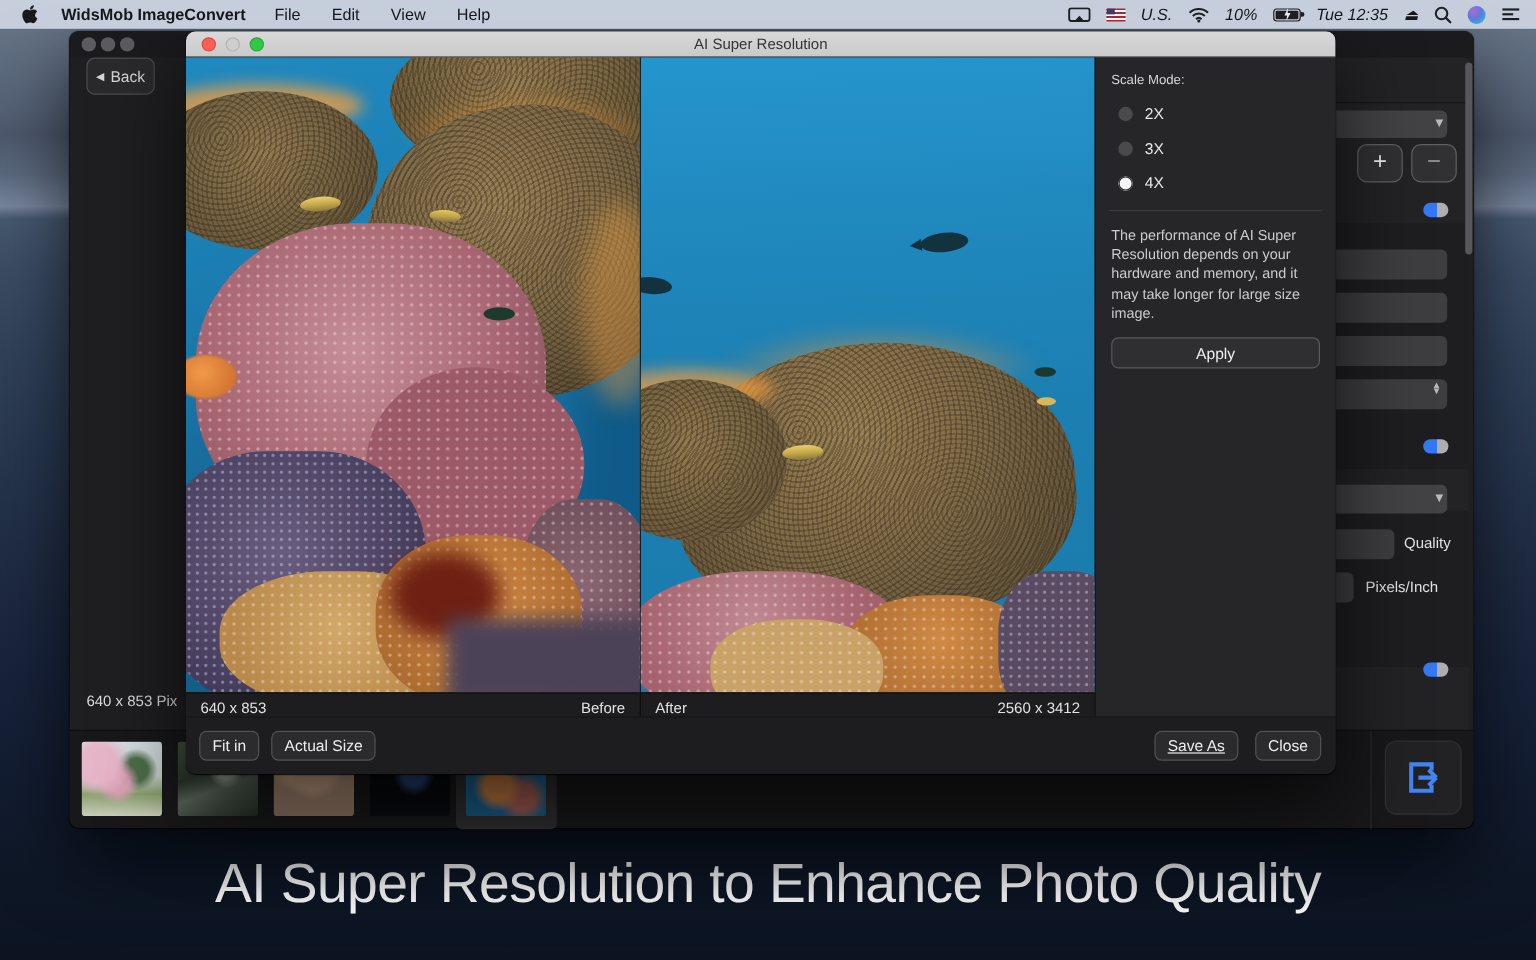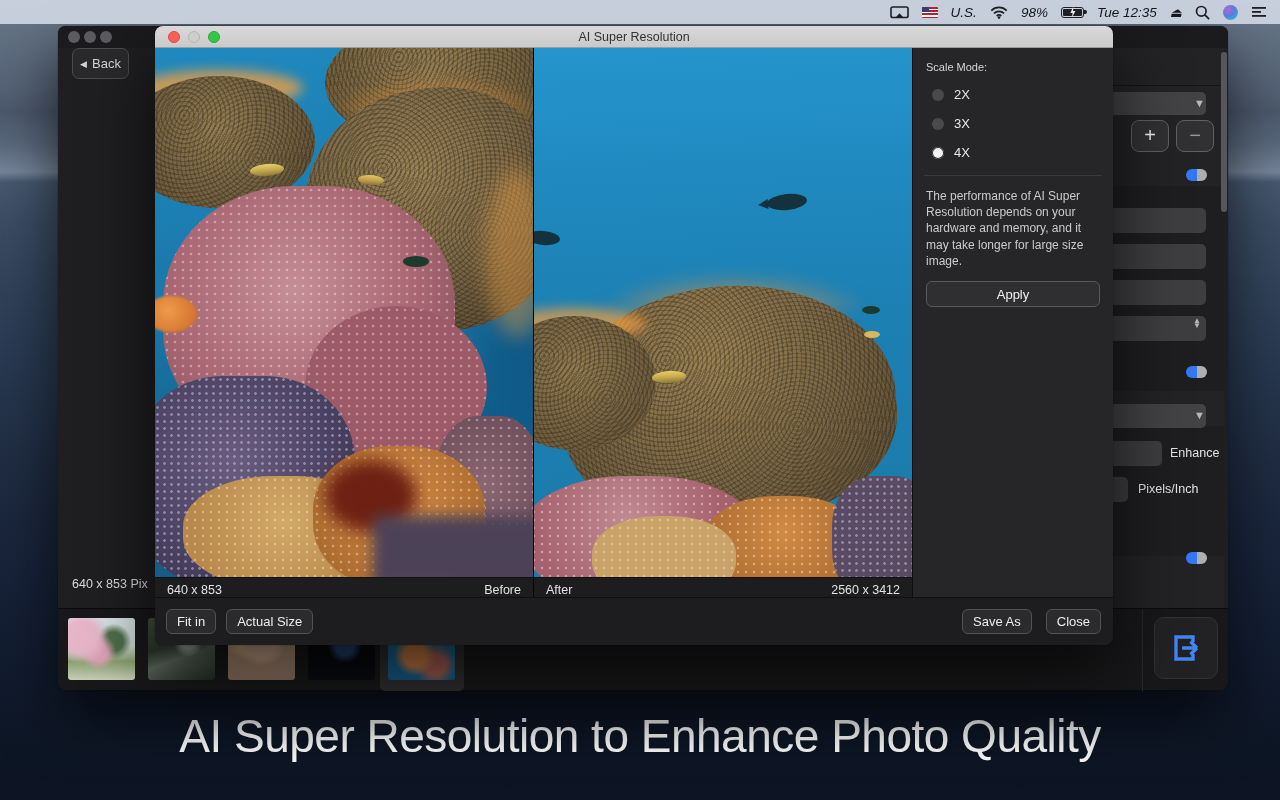--- a/index.html
+++ b/index.html
@@ -215,51 +215,63 @@
   .btn-apply { margin-top:12px; width:100%; height:26px; background:#2f2f31; border:1px solid #59595b;
     border-radius:6px; color:#f0f0f0; font-size:13px; display:flex; align-items:center; justify-content:center; }
 
   
   .dlg-bottom { position:absolute; left:0; top:571px; width:958px; height:48px; background:#1d1d1f;
     border-top:1px solid #0f0f11; border-radius:0 0 8px 8px; display:flex; align-items:center; }
   .dbtn { height:25px; padding:0 10px; background:#2b2b2d; border:1px solid #525254; border-radius:6px;
     color:#ececec; font-size:13px; display:flex; align-items:center; }
   .dbtn.fit { margin-left:11px; }
   .dbtn.actual { margin-left:10px; }
-  .dbtn.save { margin-left:auto; }
+  .dbtn.save { margin-left:auto;text-decoration:underline; }
   .dbtn.close { margin-left:14px; margin-right:12px; }
 
   
   .caption { position:absolute; left:0; top:709px; width:1280px; text-align:center;
     font-size:46px; color:#fbfbfc; letter-spacing:-0.5px; z-index:5; }
 </style>
 </head>
 <body>
 
 <div class="desktop">
 
   <div class="menubar">
+    <div class="mb-left">
+      <div class="apple-wrap">
+        <svg width="14" height="16" viewBox="0 0 14 16">
+            <path fill="#17191d" d="M11.3 8.6c0-2 1.6-3 1.7-3.1-1-1.4-2.4-1.6-2.9-1.6-1.2-.1-2.4.7-3 .7-.6 0-1.6-.7-2.6-.7-1.3 0-2.5.8-3.2 1.9C-.1 8.1.9 11.5 2.2 13.4c.7 1 1.4 2 2.4 2 1 0 1.3-.6 2.5-.6s1.5.6 2.6.6c1 0 1.7-1 2.4-1.9.7-1.1 1-2.1 1-2.2 0 0-2-.8-2-2.7zM9.4 2.8c.5-.7.9-1.6.8-2.5-.8 0-1.7.5-2.3 1.2-.5.6-.9 1.5-.8 2.4.9.1 1.8-.4 2.3-1.1z"></path>
+          </svg>
+      </div>
+      <span class="mb-app">WidsMob ImageConvert</span>
+      <span class="mb-menu">File</span>
+      <span class="mb-menu">Edit</span>
+      <span class="mb-menu">View</span>
+      <span class="mb-menu">Help</span>
+    </div>
     <div class="mb-right">
       <span class="mb-icon">
         <svg width="19" height="13" viewBox="0 0 19 13">
             <rect x="1" y="1" width="17" height="10.5" rx="1.8" fill="none" stroke="#1d1f23" stroke-width="1.6"></rect>
             <path d="M5.5 11.5 L13.5 11.5 L9.5 7.2 Z" fill="#1d1f23"></path>
           </svg>
       </span>
       <span class="mb-icon flag"></span>
       <span>U.S.</span>
       <span class="mb-icon">
         <svg width="18" height="13" viewBox="0 0 18 13">
             <path d="M1.3 4.6 a11 11 0 0 1 15.4 0" fill="none" stroke="#1d1f23" stroke-width="1.7"></path>
             <path d="M4 7.4 a7 7 0 0 1 10 0" fill="none" stroke="#1d1f23" stroke-width="1.7"></path>
             <path d="M6.7 10 a3.4 3.4 0 0 1 4.6 0" fill="none" stroke="#1d1f23" stroke-width="1.7"></path>
             <circle cx="9" cy="11.6" r="1.3" fill="#1d1f23"></circle>
           </svg>
       </span>
-      <span>98%</span>
+      <span>10%</span>
       <span class="mb-icon battery">
           <span class="fill"></span>
           <span class="bolt"></span>
         </span>
       <span>Tue 12:35</span>
       <span class="mb-icon eject">⏏</span>
       <span class="mb-icon">
         <svg width="15" height="15" viewBox="0 0 15 15">
             <circle cx="6.3" cy="6.3" r="4.8" fill="none" stroke="#1d1f23" stroke-width="1.7"></circle>
             <line x1="9.9" y1="9.9" x2="13.6" y2="13.6" stroke="#1d1f23" stroke-width="1.8" stroke-linecap="round"></line>
@@ -304,21 +316,21 @@
     <div class="pfield" style="left:996px;top:290px;width:152px;height:25px">
       <span class="pstep">
           <span>▲</span>
           <span>▼</span>
         </span>
     </div>
     <div class="ptoggle" style="left:1128px;top:340px"></div>
     <div class="pfield lite" style="left:996px;top:378px;width:152px;height:24px"></div>
     <div class="pchev" style="left:1136px;top:383px">▼</div>
     <div class="pfield" style="left:996px;top:415px;width:108px;height:25px"></div>
-    <div class="plabel" style="left:1112px;top:420px">Enhance</div>
+    <div class="plabel" style="left:1112px;top:420px">Quality</div>
     <div class="pfield" style="left:996px;top:451px;width:74px;height:25px"></div>
     <div class="plabel" style="left:1080px;top:456px">Pixels/Inch</div>
     <div class="ptoggle" style="left:1128px;top:526px"></div>
     <div class="scrollbar"></div>
 
     <div class="win-bottom">
       <div class="thumb-sel"></div>
       <div class="thumb t1"></div>
       <div class="thumb t2"></div>
       <div class="thumb t3"></div>

